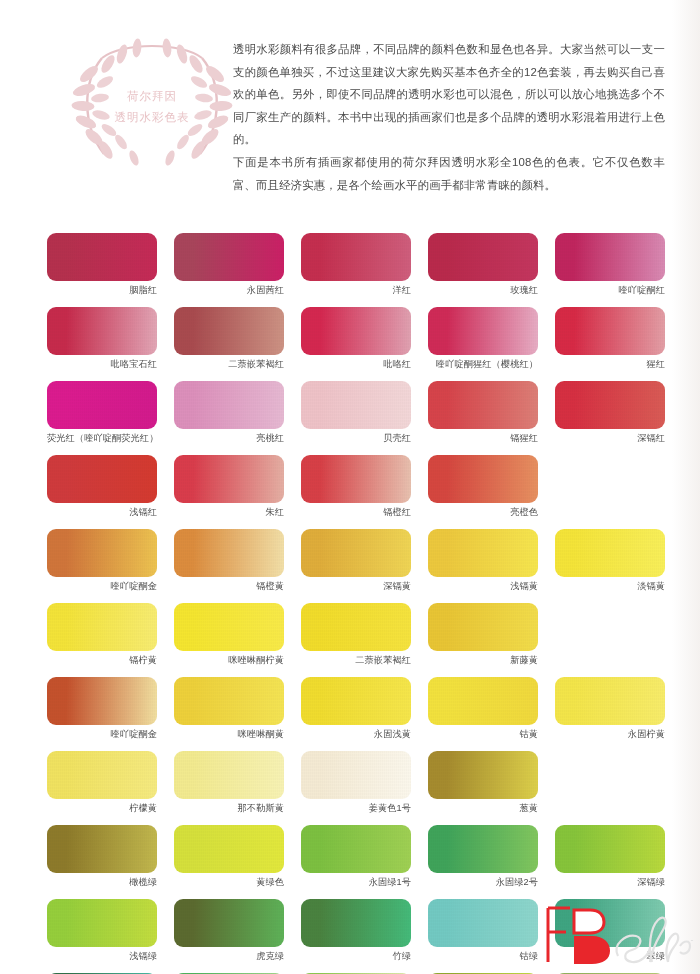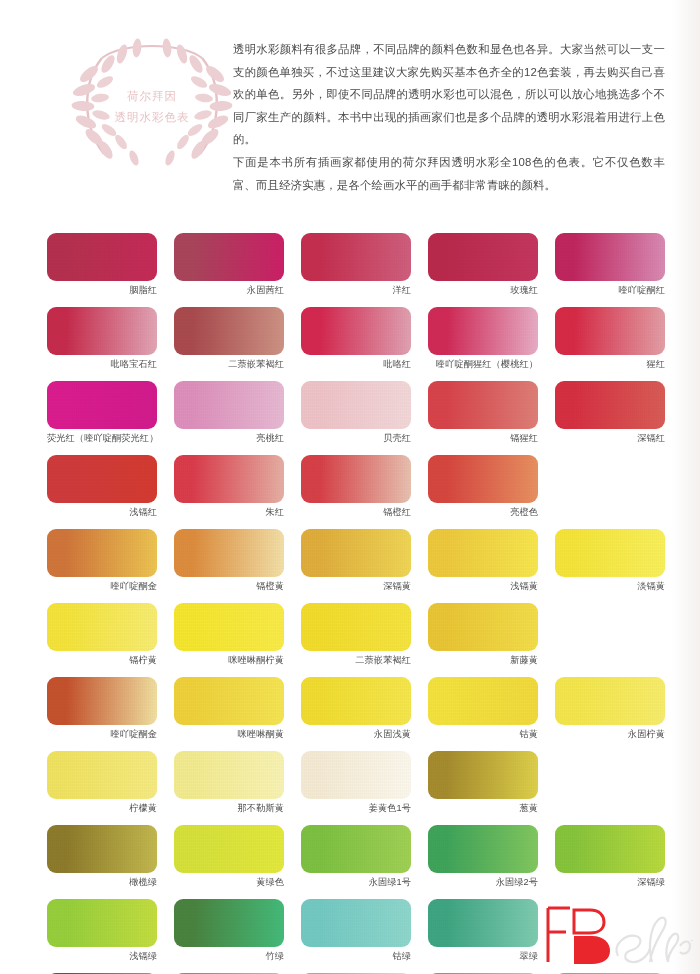--- a/index.html
+++ b/index.html
@@ -391,20 +391,24 @@
         </div>
         <div class="cell">
           <div class="swatch" style="background: linear-gradient(92deg, rgb(134, 196, 58) 0%, rgb(134, 196, 58) 18%, rgb(185, 217, 60) 100%);"></div>
           <div class="swatch-label">深镉绿</div>
         </div>
       </div>
       <div class="grid-row">
         <div class="cell">
           <div class="swatch" style="background: linear-gradient(92deg, rgb(149, 206, 59) 0%, rgb(149, 206, 59) 18%, rgb(195, 221, 62) 100%);"></div>
           <div class="swatch-label">浅镉绿</div>
+        </div>
+        <div class="cell">
+          <div class="swatch" style="background: linear-gradient(92deg, rgb(91, 106, 47) 0%, rgb(91, 106, 47) 18%, rgb(94, 179, 88) 100%);"></div>
+          <div class="swatch-label">虎克绿</div>
         </div>
         <div class="cell">
           <div class="swatch" style="background: linear-gradient(92deg, rgb(73, 130, 63) 0%, rgb(73, 130, 63) 18%, rgb(68, 187, 122) 100%);"></div>
           <div class="swatch-label">竹绿</div>
         </div>
         <div class="cell">
           <div class="swatch" style="background: linear-gradient(92deg, rgb(114, 201, 194) 0%, rgb(114, 201, 194) 18%, rgb(142, 214, 204) 100%);"></div>
           <div class="swatch-label">钴绿</div>
         </div>
         <div class="cell">

